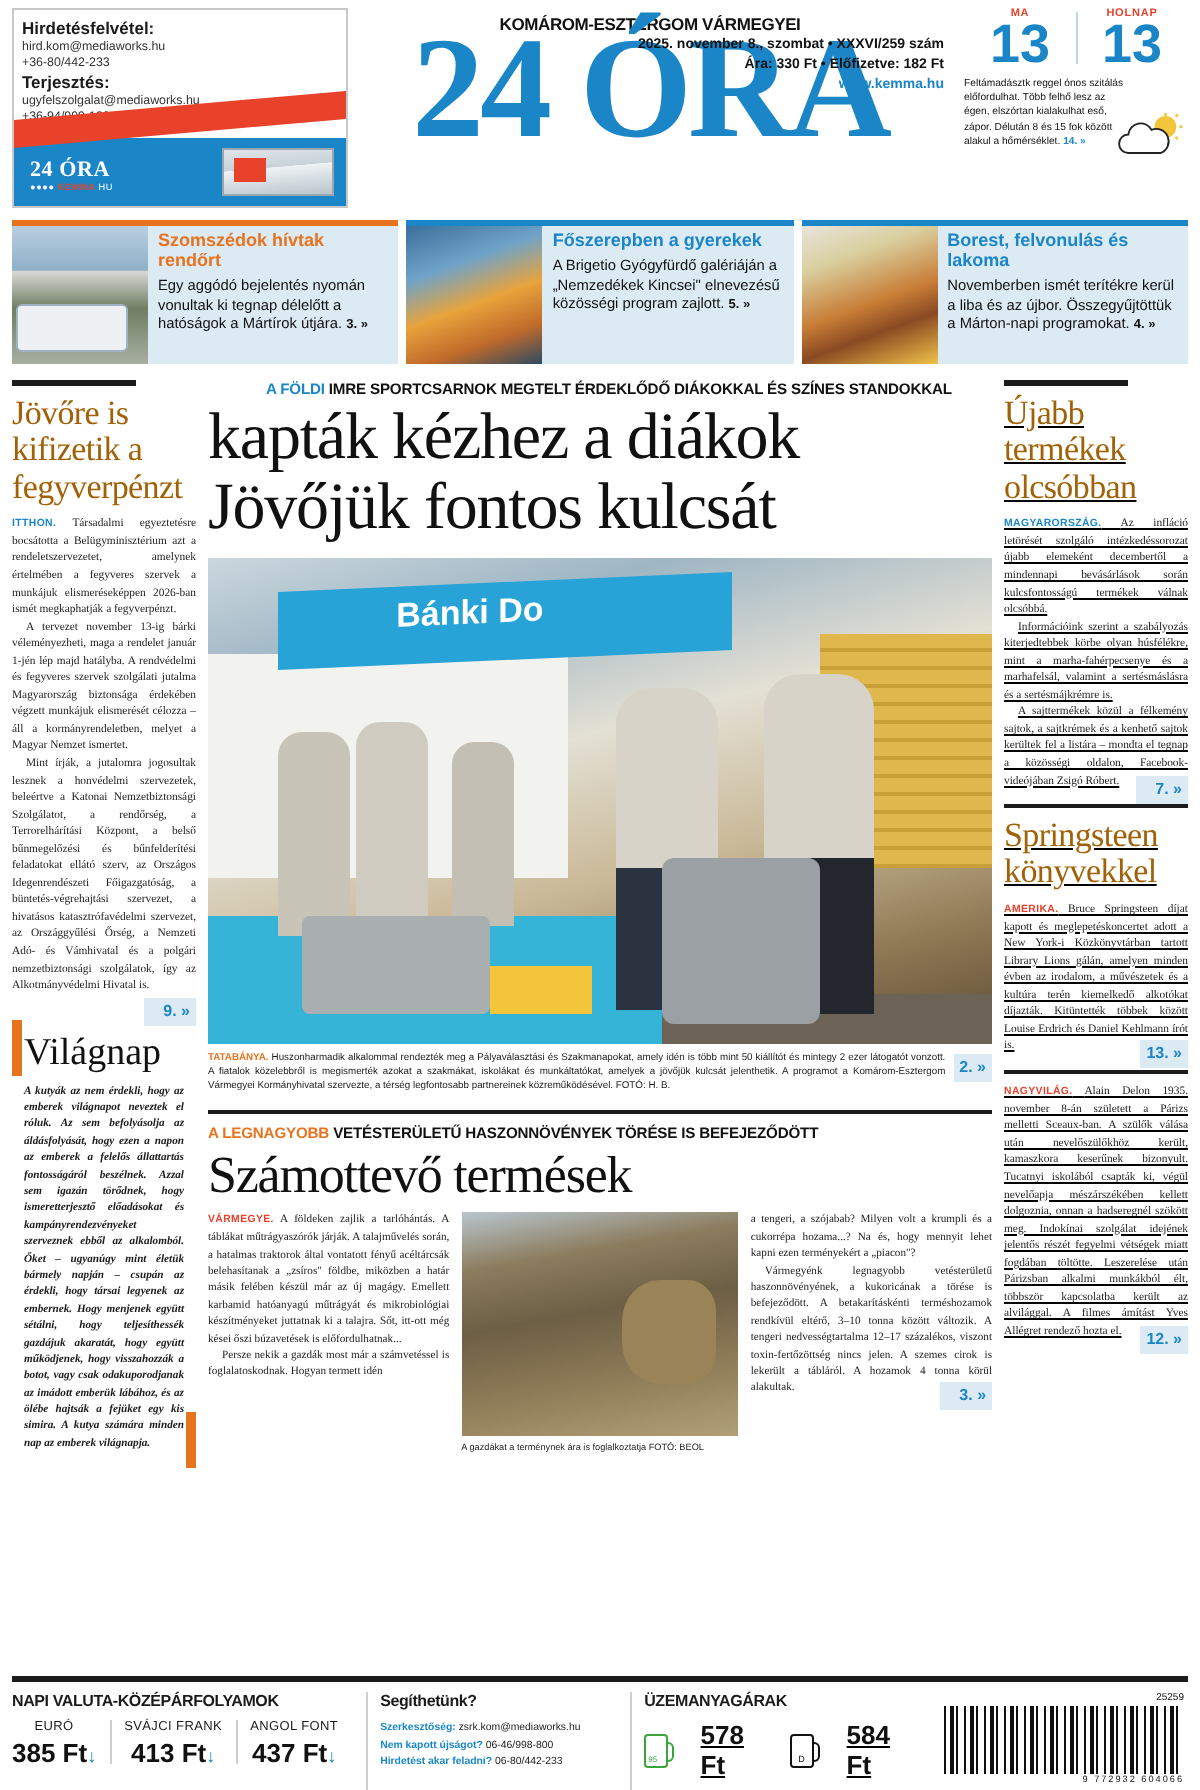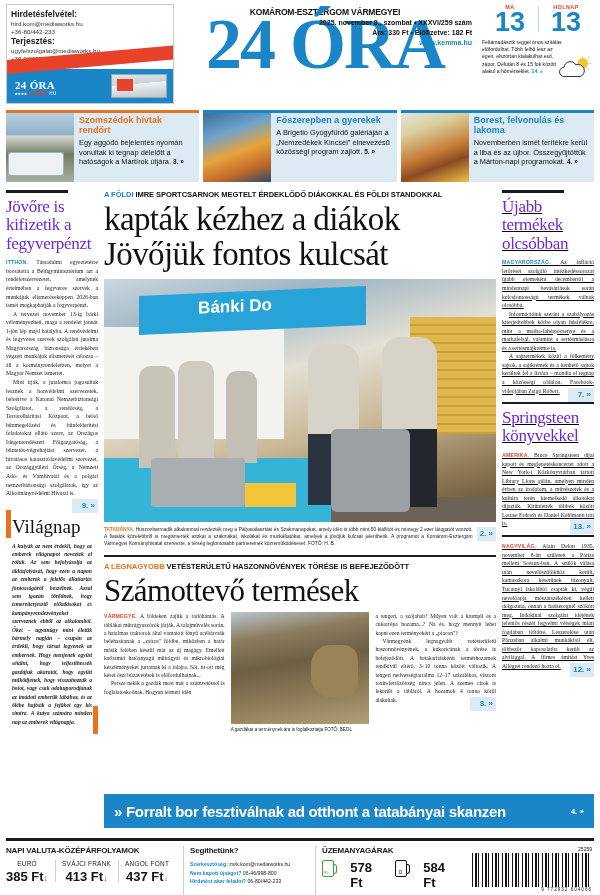--- a/index.html
+++ b/index.html
@@ -85,21 +85,21 @@
   .content { display:flex; padding:8px 6px 0 6px; gap:6px; height:610px; }
   .col-left { width:92px; flex:0 0 auto; }
   .col-mid { flex:1 1 auto; position:relative; }
   .col-right { width:92px; flex:0 0 auto;text-decoration:underline; }
 
   .rule-top { height:3px; background:#1b1b1b; margin-bottom:5px; }
   .rule-top.short { width:62px; }
 
   .side-head {
     font-family:"Liberation Serif",serif; font-size:17px; line-height:1.08;
-    color:#6d28d9; margin-bottom:5px; letter-spacing:-.3px;
+    color:#a16207; margin-bottom:5px; letter-spacing:-.3px;
   }
   .side-body {
     font-family:"Liberation Serif",serif; font-size:5.7px; line-height:1.5;
     text-align:justify; color:#1b1b1b;
   }
   .side-body p { text-indent:7px; }
   .side-body p:first-child { text-indent:0; }
   .kicker-in { font-family:"Liberation Sans",sans-serif; font-weight:bold; font-size:5.2px; color:#1a86c8; letter-spacing:.2px;}
   .kicker-in.red { color:#e8422a; }
   .pgref { display:inline-block; background:#dceaf4; color:#1a86c8; font-family:"Liberation Sans",sans-serif;
@@ -110,27 +110,27 @@
   .vilagnap:before{content:"";position:absolute;left:0;top:0;width:5px;height:28px;background:#e8731f;}
   .vilagnap:after{content:"";position:absolute;right:0;bottom:0;width:5px;height:28px;background:#e8731f;}
   .vn-title{ font-family:"Liberation Serif",serif; font-size:19px; font-weight:normal; color:#111; margin-bottom:4px;}
   .vn-body{ font-family:"Liberation Serif",serif; font-style:italic; font-weight:bold; font-size:5.6px; line-height:1.5; text-align:justify; color:#1b1b1b;}
 
   
   .kicker {
     font-family:"Liberation Sans",sans-serif; font-size:7.6px; font-weight:bold;
     letter-spacing:-.1px; color:#111; margin-bottom:3px; white-space:nowrap;
   }
-  .kicker .hl { color:#1a86c8; }
+  .kicker .hl { color:#1a86c8;margin-left:29px; }
   .kicker .hl-o { color:#e8731f; }
   .headline {
     font-family:"Liberation Serif",serif; font-size:33px; line-height:1.07;
     color:#111; letter-spacing:-.6px; margin-bottom:6px;
   }
-  .headline2 { font-size:31px; margin-bottom:5px; }
+  .headline2 { font-size:26px; margin-bottom:5px; }
   .main-photo { width:100%; height:243px; position:relative; overflow:hidden;
     background:linear-gradient(165deg,#cbd7de 0%,#9fb6c4 18%,#e3e0d4 40%,#c9b896 62%,#8f7a55 82%,#5d4b33 100%); }
   .mp-banner { position:absolute; left:9%; top:5%; width:58%; height:16%;
     background:#27a3d8; transform:skewY(-2.5deg); }
   .mp-banner span { position:absolute; left:26%; top:14%; color:#fff; font-family:"Liberation Sans",sans-serif; font-size:17px; font-weight:bold;}
   .mp-wall { position:absolute; left:0; top:20%; width:46%; height:46%; background:#f2f2ee; }
   .mp-wood { position:absolute; right:0; top:16%; width:22%; height:48%;
     background:repeating-linear-gradient(180deg,#e0b74c 0 7px,#c99f38 7px 9px); }
   .mp-table { position:absolute; left:0; bottom:0; width:58%; height:26%; background:#36b4d8; }
   .mp-floor { position:absolute; left:0; bottom:0; width:100%; height:10%; background:#6d6256; }
@@ -178,21 +178,21 @@
   .f-title { font-family:"Liberation Sans",sans-serif; font-weight:bold; font-size:8px; color:#1b1b1b; letter-spacing:-.2px; margin-bottom:5px;}
   .fx { display:flex; gap:0; }
   .fx .cur { padding:0 7px; text-align:center; position:relative;}
   .fx .cur + .cur:before{content:"";position:absolute;left:0;top:0;bottom:2px;width:1px;background:#cfcfcf;}
   .cur-name { font-family:"Liberation Sans",sans-serif; font-size:6.5px; color:#1b1b1b; letter-spacing:.2px;}
   .cur-val { font-family:"Liberation Sans",sans-serif; font-size:13px; font-weight:bold; color:#111; margin-top:2px;}
   .cur-val .ar { color:#1a86c8; font-size:9px; font-weight:normal;}
   .help-line { font-family:"Liberation Sans",sans-serif; font-size:5.2px; line-height:1.65; color:#1b1b1b;}
   .help-line b { color:#1a86c8; }
   .fuel { display:flex; gap:10px; align-items:center; margin-top:3px;}
-  .fuel-item { display:flex; align-items:flex-start; gap:16px;}
+  .fuel-item { display:flex; align-items:center; gap:16px;text-decoration:underline;}
   .pump { width:13px; height:17px; border:1.4px solid #111; border-radius:2px; position:relative; }
   .pump.g { border-color:#3aa53a; }
   .pump.g:after{content:"95";position:absolute;left:1px;bottom:1px;font-size:4px;color:#3aa53a;font-family:"Liberation Sans",sans-serif;}
   .pump.d:after{content:"D";position:absolute;left:3px;bottom:1px;font-size:4.5px;color:#111;font-family:"Liberation Sans",sans-serif;}
   .pump:before{content:"";position:absolute;right:-4px;top:3px;width:3px;height:8px;border:1.2px solid #111;border-left:none;border-radius:0 3px 3px 0;}
   .pump.g:before{border-color:#3aa53a;}
   .fuel-val { font-family:"Liberation Sans",sans-serif; font-size:13px; font-weight:bold; color:#111;}
   .barcode-box { margin-left:auto; text-align:right; padding-right:2px;}
   .bc-num { font-family:"Liberation Sans",sans-serif; font-size:5px; color:#111; text-align:right; margin-bottom:1px;}
   .bc { height:34px; width:120px;
@@ -305,21 +305,21 @@
 
       <div class="vilagnap">
         <div class="vn-title">Világnap</div>
         <div class="vn-body">A kutyák az nem érdekli, hogy az emberek világnapot neveztek el róluk. Az sem befolyásolja az áldásfolyását, hogy ezen a napon az emberek a felelős állattartás fontosságáról beszélnek. Azzal sem igazán törődnek, hogy ismeretterjesztő előadásokat és kampányrendezvényeket szerveznek ebből az alkalomból. Őket – ugyanúgy mint életük bármely napján – csupán az érdekli, hogy társai legyenek az embernek. Hogy menjenek együtt sétálni, hogy teljesíthessék gazdájuk akaratát, hogy együtt működjenek, hogy visszahozzák a botot, vagy csak odakuporodjanak az imádott emberük lábához, és az ölébe hajtsák a fejüket egy kis simira. A kutya számára minden nap az emberek világnapja.</div>
       </div>
     </div>
 
     <div class="col-mid">
       <div class="kicker">
         <span class="hl">A FÖLDI</span>
-        <span>IMRE SPORTCSARNOK MEGTELT ÉRDEKLŐDŐ DIÁKOKKAL ÉS FÖLDI STANDOKKAL</span>
+        <span>IMRE SPORTCSARNOK MEGTELT ÉRDEKLŐDŐ DIÁKOKKAL ÉS SZÍNES STANDOKKAL</span>
       </div>
       <div class="headline">
         <div>kapták kézhez a diákok</div>
         <div>Jövőjük fontos kulcsát</div>
       </div>
 
       <div class="main-photo">
         <div class="mp-wall"></div>
         <div class="mp-wood"></div>
         <div class="mp-banner">
@@ -385,24 +385,20 @@
 
       <div class="rule-thin"></div>
       <div class="side-body">
         <p><span class="kicker-in red">NAGYVILÁG.</span> <span>Alain Delon 1935. november 8-án született a Párizs melletti Sceaux-ban. A szülők válása után nevelőszülőkhöz került, kamaszkora keserűnek bizonyult. Tucatnyi iskolából csapták ki, végül nevelőapja mészárszékében kellett dolgoznia, onnan a hadseregnél szökött meg. Indokínai szolgálat idejének jelentős részét fegyelmi vétségek miatt fogdában töltötte. Leszerelése után Párizsban alkalmi munkákból élt, többször kapcsolatba került az alvilággal. A filmes ámítást Yves Allégret rendező hozta el.</span> <span class="pgref">12. »</span></p>
       </div>
     </div>
   </div>
 
   <div class="promo">
     <div class="promo-spacer"></div>
-    <div class="promo-bar">
-      <div class="txt"><span>»</span> <span>Forralt bor fesztiválnak ad otthont a tatabányai skanzen</span></div>
-      <div class="pg">4. »</div>
-    </div>
   </div>
 
   <div class="footer">
     <div class="f-sec" style="padding-left:0;">
       <div class="f-title">NAPI VALUTA-KÖZÉPÁRFOLYAMOK</div>
       <div class="fx">
         <div class="cur" style="padding-left:0;">
           <div class="cur-name">EURÓ</div>
           <div class="cur-val"><span>385 Ft</span><span class="ar">↓</span></div>
         </div>

